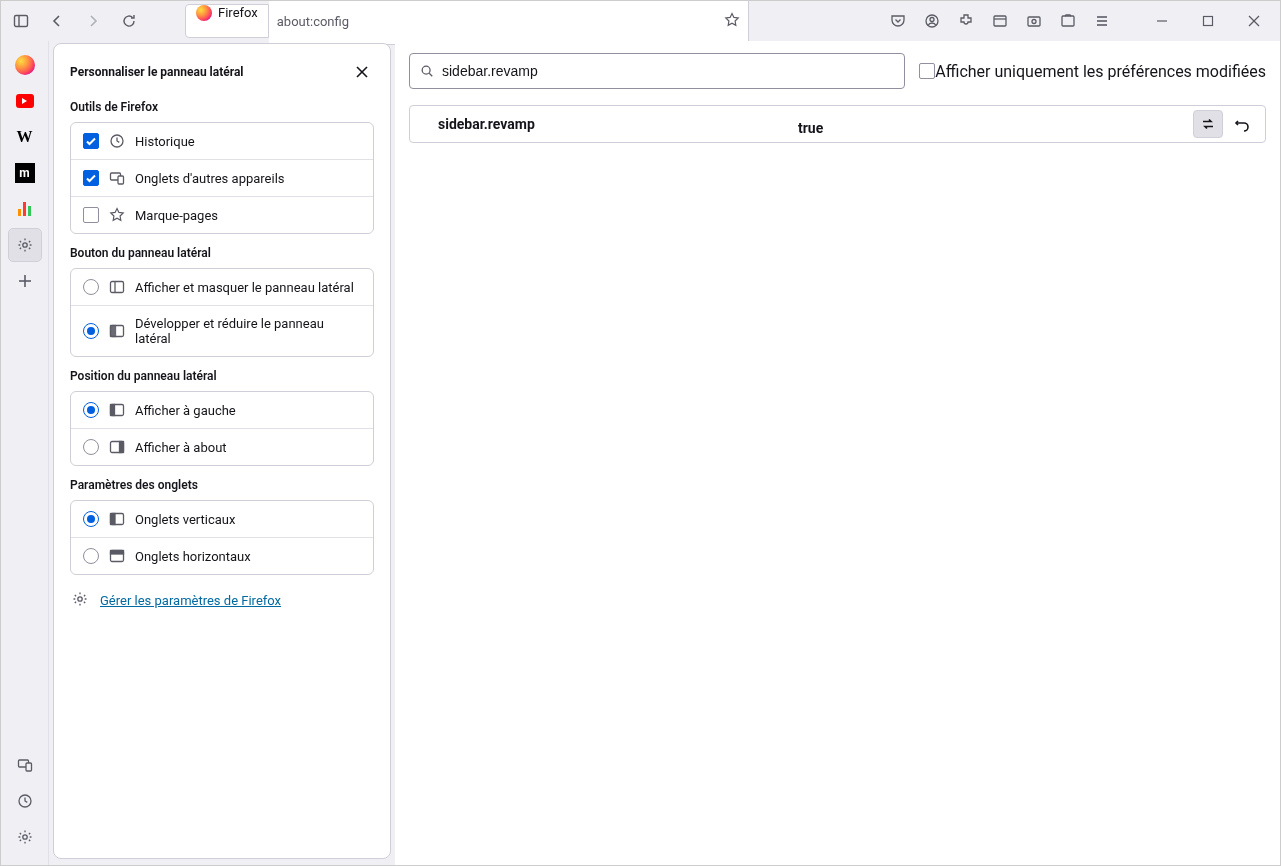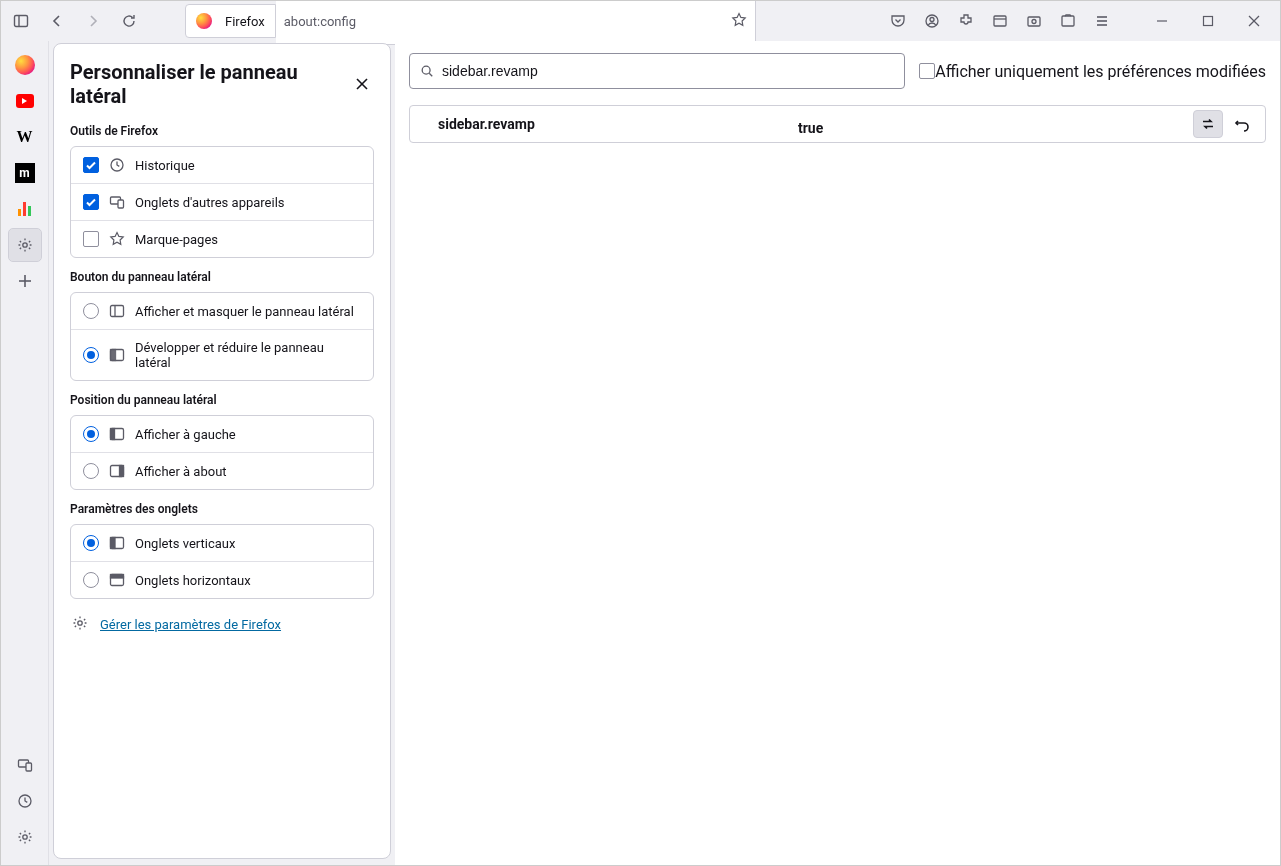--- a/index.html
+++ b/index.html
@@ -40,22 +40,22 @@
 .tb-btn.disabled { color: #b0b0b8; cursor: default; }
 .tb-btn svg { width: 16px; height: 16px; }
 
 .tab-strip {
   display: flex;
   align-items: center;
   margin-left: 40px;
 }
 .tab {
   display: flex;
-  align-items: center;
-  gap: 13px;
+  align-items: flex-start;
+  gap: 6px;
   height: 34px;
   padding: 0 10px;
   background: #fff;
   border: 1px solid #cfcfd8;
   border-radius: 4px 0 0 4px;
   font-size: 13px;
 }
 .urlbar {
   display: flex;
   align-items: center;
@@ -130,21 +130,21 @@
   padding: 16px;
   overflow-y: auto;
 }
 .panel-header {
   display: flex;
   align-items: center;
   justify-content: space-between;
   margin-bottom: 16px;
 }
 .panel-title {
-  font-size: 20px;
+  font-size: 12px;
   font-weight: 700;
 }
 .close-btn {
   width: 24px; height: 24px;
   display:flex; align-items:center; justify-content:center;
   cursor:pointer; color:#15141a;
 }
 
 .section-label {
   font-size: 12px;

